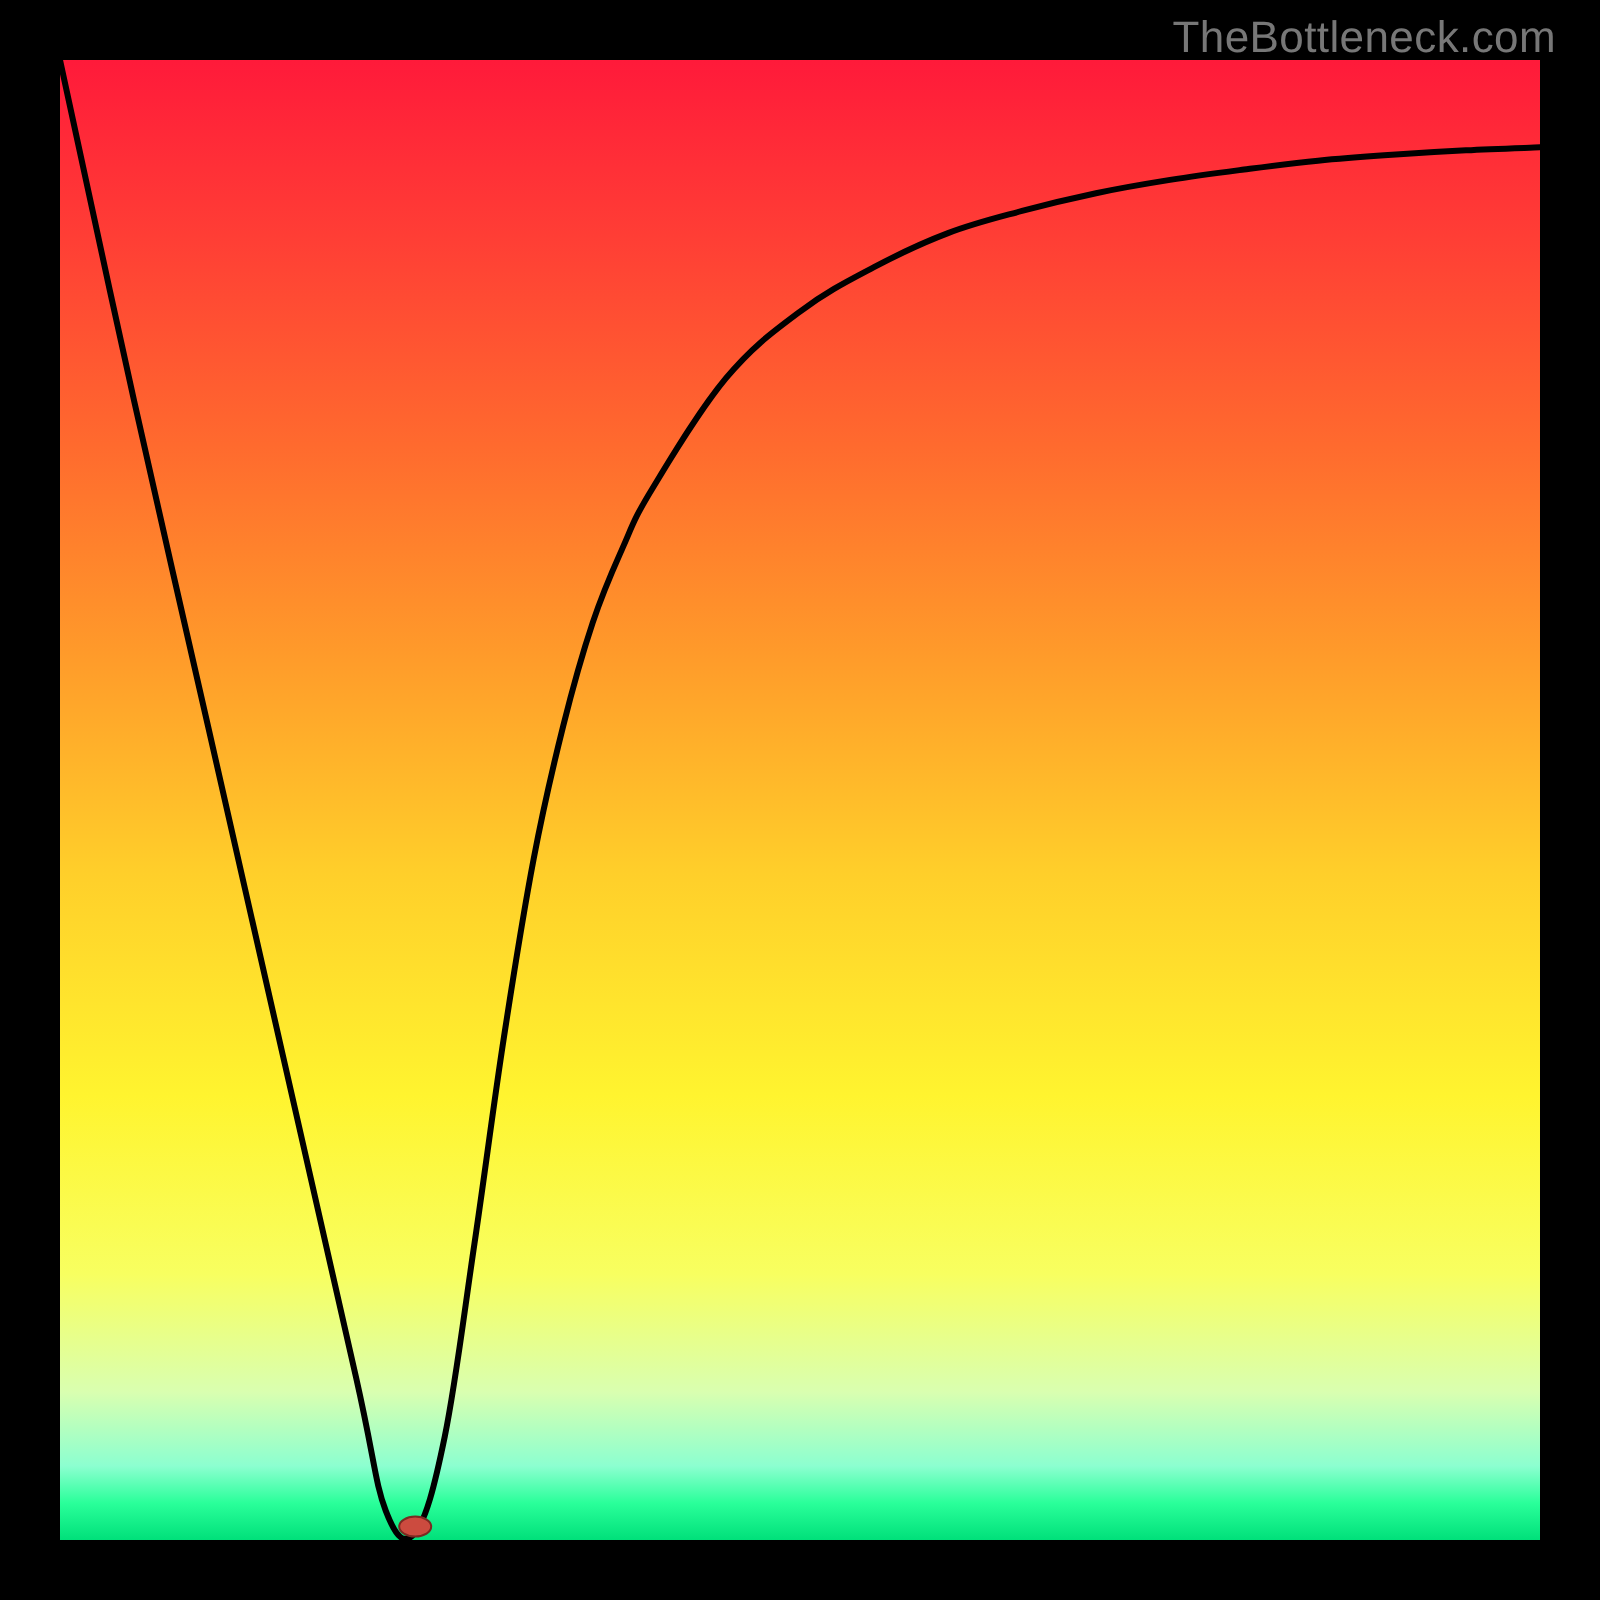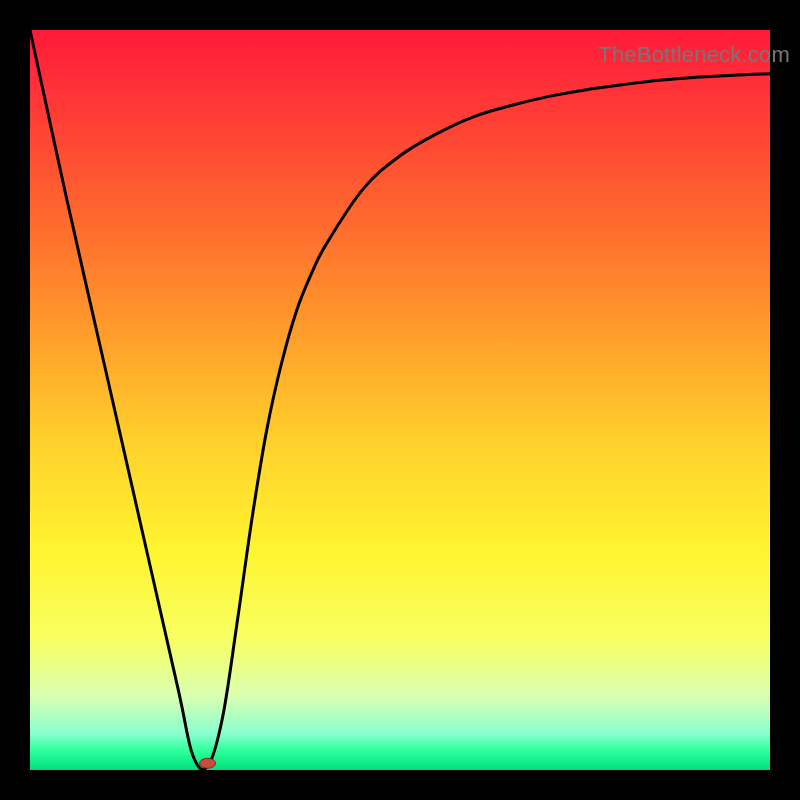--- a/index.html
+++ b/index.html
@@ -20,28 +20,27 @@
     position: absolute;
     left: 30px;
     top: 30px;
     width: 740px;
     height: 740px;
     overflow: hidden;
   }
   .watermark {
     position: absolute;
     top: 6px;
-    right: 10px;
+    right: 22px;
     color: #777;
     font-size: 22px;
     letter-spacing: 0.2px;
     font-weight: 500;
     z-index: 50;
     user-select: none;
-    margin-top: 36px;
   }
   svg {
     display: block;
   }
 </style>
 </head>
 <body>
 
 <div class="container">
 

